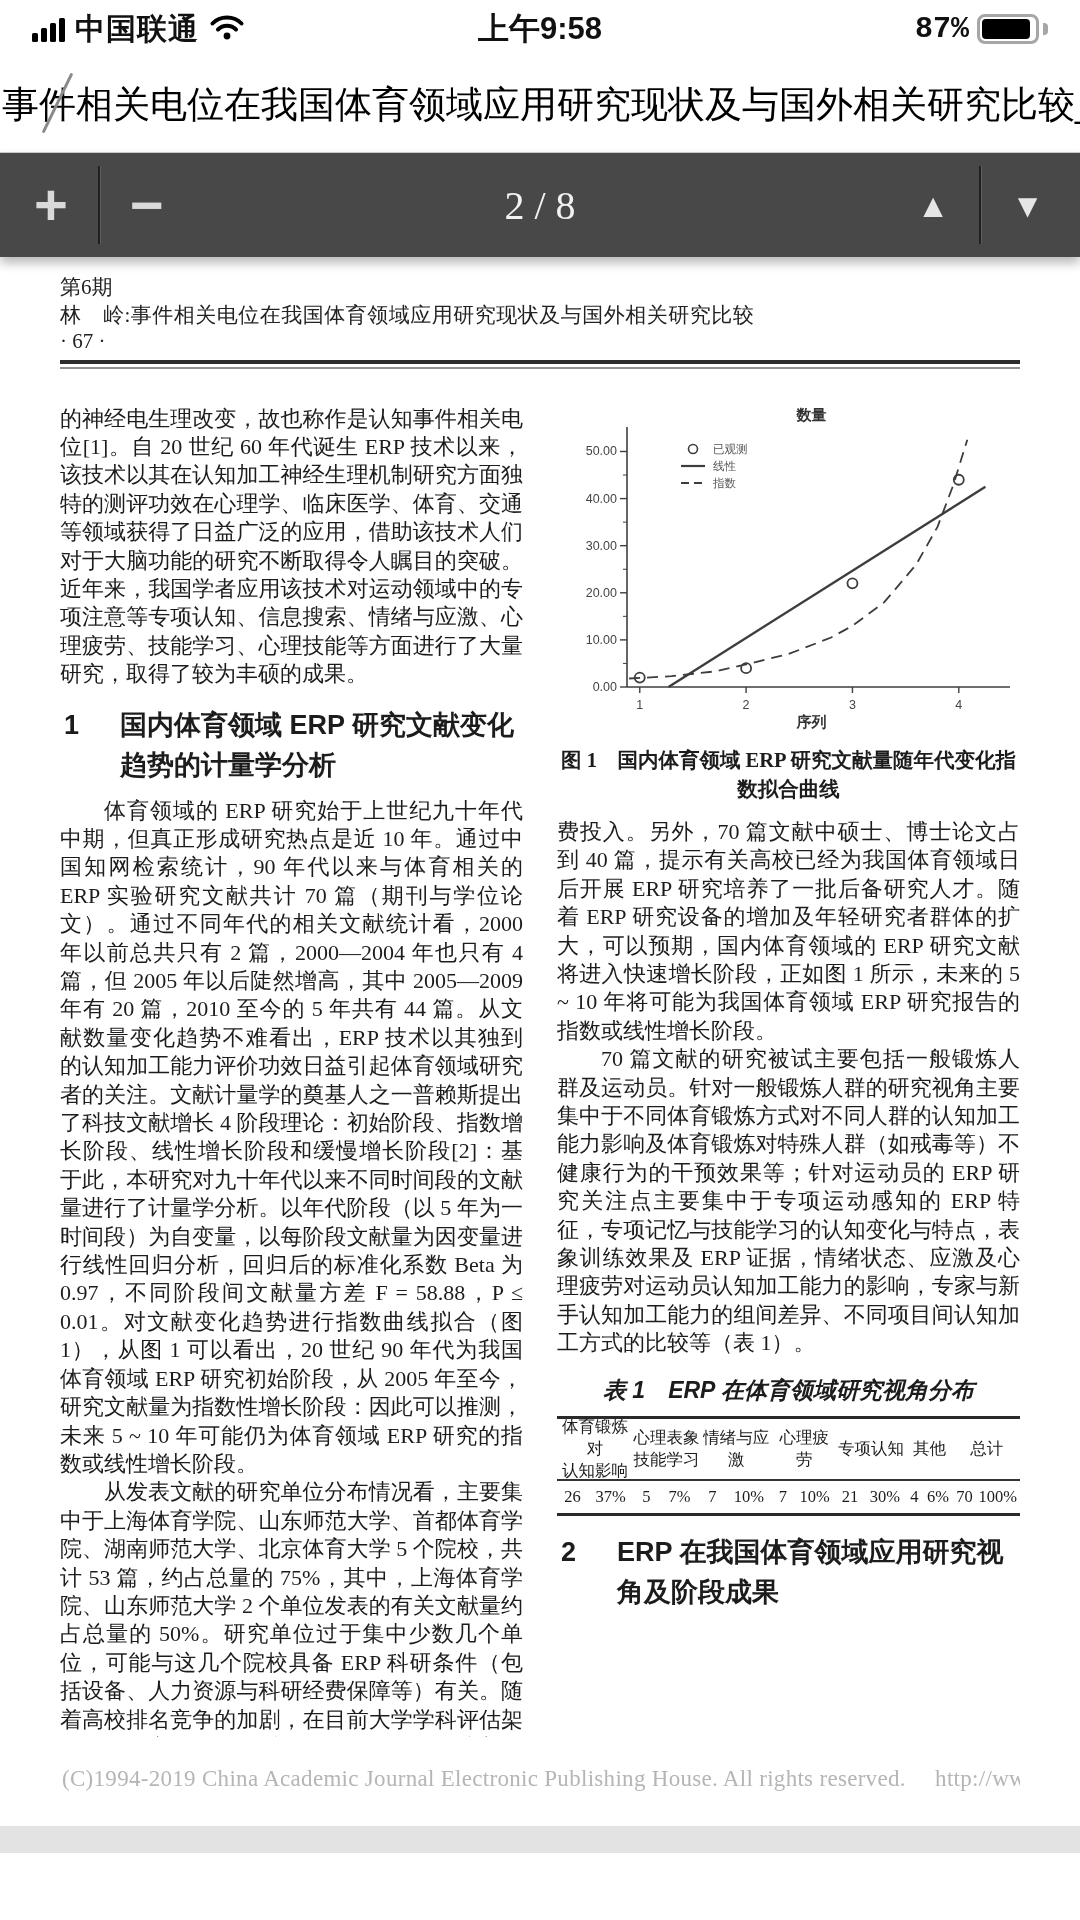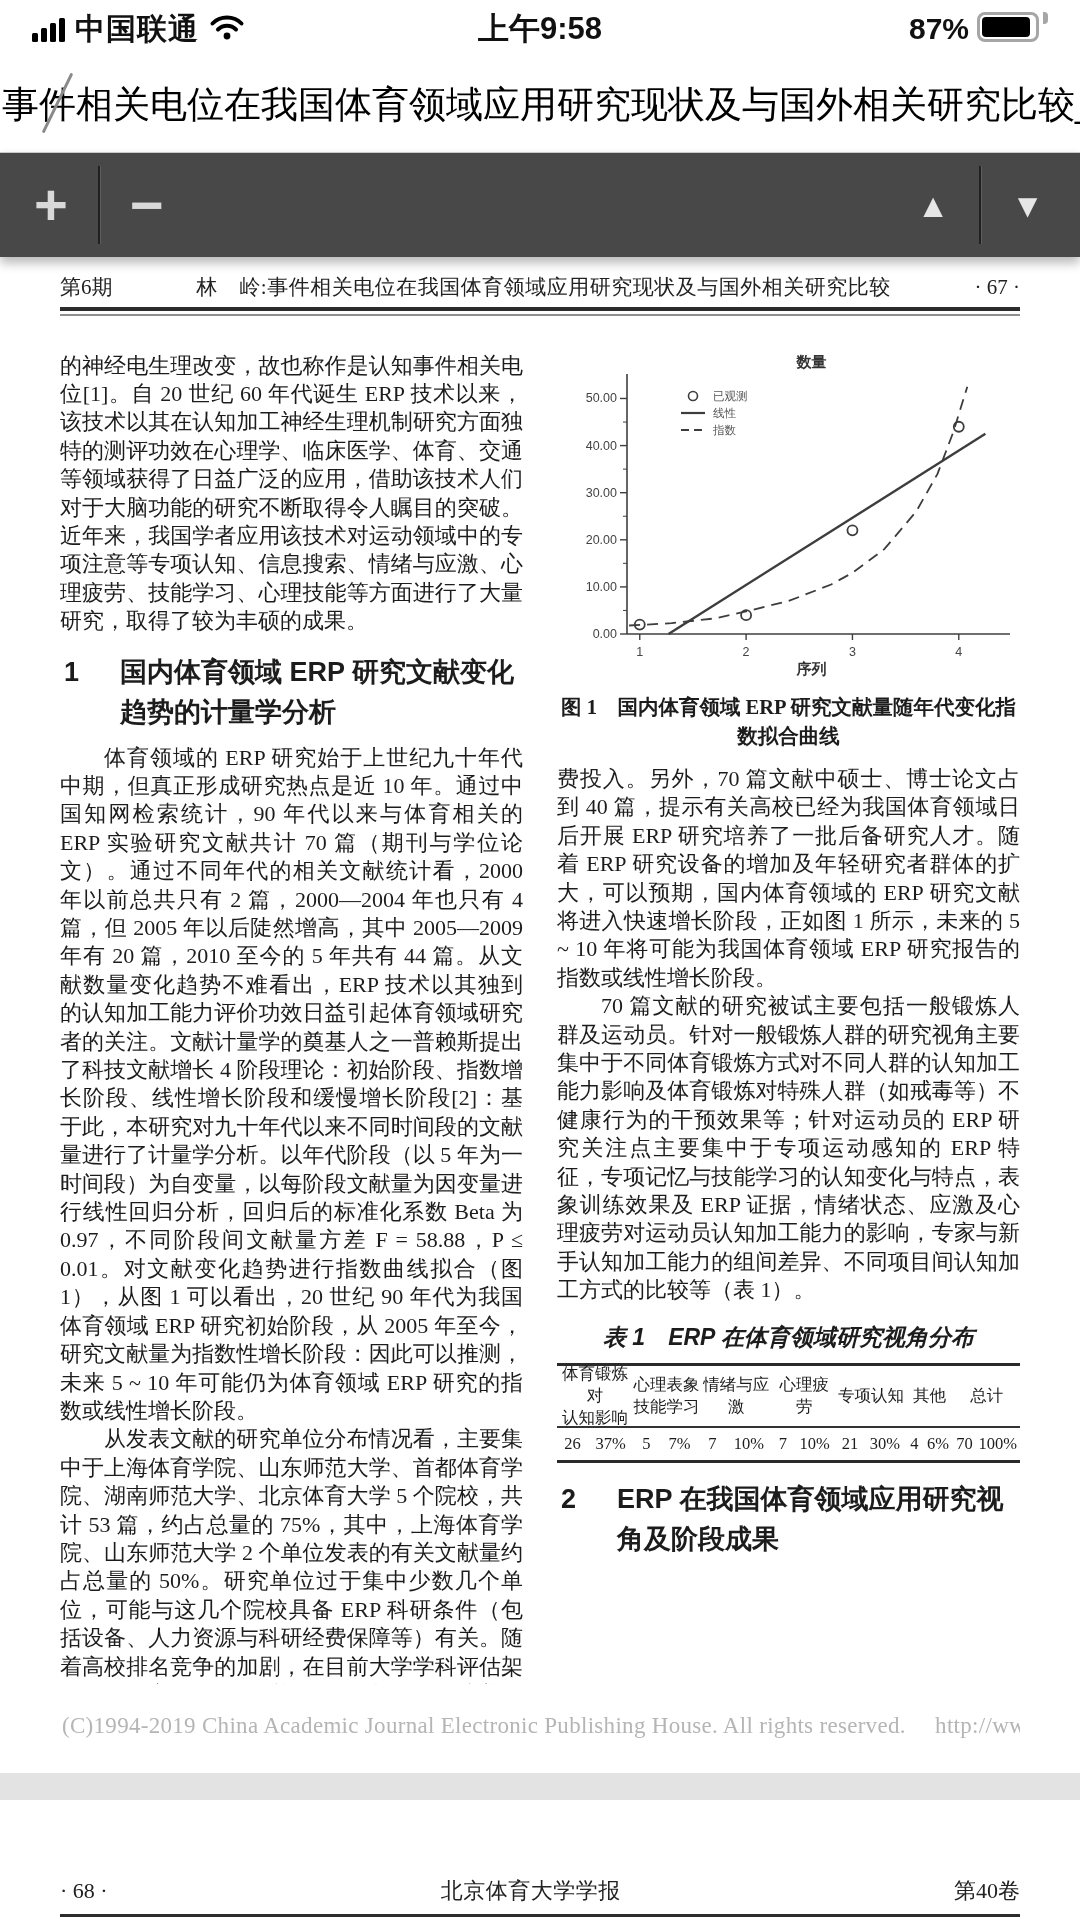--- a/index.html
+++ b/index.html
@@ -7,21 +7,21 @@
 
   
   .statusbar{height:58px;display:flex;align-items:center;padding:0 32px 0 32px;box-sizing:border-box;position:relative;}
   .sb-left{display:flex;align-items:center;gap:10px;}
   .sig{display:flex;align-items:flex-end;gap:3px;height:26px;}
   .sig i{display:block;width:6px;background:#000;border-radius:1.5px;}
   .sig i:nth-child(1){height:9px}.sig i:nth-child(2){height:14px}
   .sig i:nth-child(3){height:19px}.sig i:nth-child(4){height:24px}
   .carrier{font-size:30px;font-weight:700;letter-spacing:1px;}
   .sb-time{position:absolute;left:0;right:0;text-align:center;font-size:31px;font-weight:700;}
-  .sb-right{margin-left:auto;display:flex;align-items:flex-start;gap:8px;z-index:2;}
+  .sb-right{margin-left:auto;display:flex;align-items:center;gap:8px;z-index:2;font-family:Liberation Mono, monospace;}
   .pct{font-size:30px;font-weight:600;}
   .batt{width:62px;height:30px;border:3px solid #a6a6a6;border-radius:8px;position:relative;box-sizing:border-box;}
   .batt .fill{position:absolute;left:2px;top:2px;bottom:2px;width:86%;background:#000;border-radius:4px;}
   .nub{width:5px;height:12px;background:#a6a6a6;border-radius:0 4px 4px 0;margin-left:-4px;}
 
   
   .doctitle{height:94px;display:flex;align-items:center;white-space:nowrap;overflow:hidden;
             font-size:37px;color:#000;padding-left:2px;position:relative;background:#fff;}
   .penmark{position:absolute;left:56px;top:12px;width:3px;height:66px;background:#8a8a8a;transform:rotate(26deg);border-radius:2px;}
 
@@ -33,21 +33,21 @@
   .sep{width:2px;height:78px;background:rgba(0,0,0,.55);box-shadow:1px 0 0 rgba(255,255,255,.12);}
   .tb-left{display:flex;align-items:center;gap:30px;margin-left:34px;}
   .tb-center{position:absolute;left:0;right:0;text-align:center;color:#f2f2f2;
              font-family:"Liberation Serif","DejaVu Serif",serif;font-size:40px;}
   .tb-right{display:flex;align-items:center;gap:30px;margin-left:auto;margin-right:36px;z-index:2;}
   .arrow{font-size:33px;color:#e6e6e6;}
 
   
   .page{background:#fff;padding:0 60px;box-sizing:border-box;
         font-family:"Liberation Serif","DejaVu Serif",serif;color:#1d1d1d;}
-  .phead{display:flex;align-items:baseline;margin-top:16px;font-size:21px;color:#222;}
+  .phead{display:flex;align-items:baseline;margin-top:16px;font-size:21px;color:#222;flex-direction:column;}
   .phead .mid{flex:1;text-align:center;letter-spacing:.5px;}
   .rule2{height:4px;background:#2c2c2c;margin-top:6px;}
   .rule2b{height:1.5px;background:#8f8f8f;margin-top:3px;}
   .rule1{height:3px;background:#2c2c2c;margin-top:8px;}
 
   .cols{display:flex;gap:34px;margin-top:36px;height:1332px;overflow:hidden;}
   .col{width:463px;font-size:22px;line-height:28.4px;text-align:justify;color:#1c1c1c;}
   .para{text-indent:2em;margin:0;}
   .para.noindent{text-indent:0;}
   .heading{font-family:"Liberation Sans","DejaVu Sans",sans-serif;font-weight:700;font-size:27px;
@@ -115,20 +115,21 @@
   <span class="penmark"></span>
   <span>事件相关电位在我国体育领域应用研究现状及与国外相关研究比较_</span>
 </div>
 
 <div class="toolbar">
   <div class="tb-left">
     <span class="tb-btn plus">+</span>
     <span class="sep"></span>
     <span class="tb-btn minus">−</span>
   </div>
+  <div class="tb-center">2 / 8</div>
   <div class="tb-right">
     <span class="tb-btn arrow">▲</span>
     <span class="sep"></span>
     <span class="tb-btn arrow">▼</span>
   </div>
 </div>
 
 <div class="page">
 
   <div class="phead">

